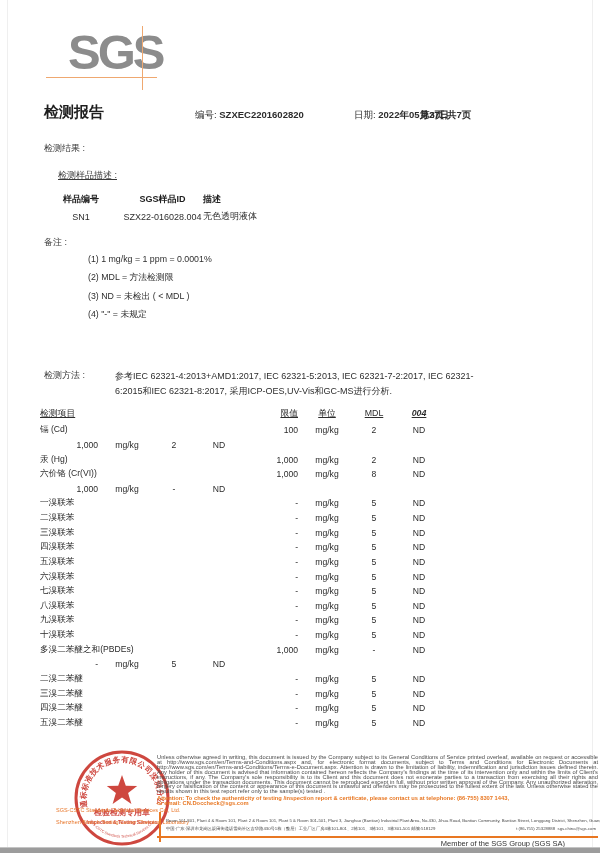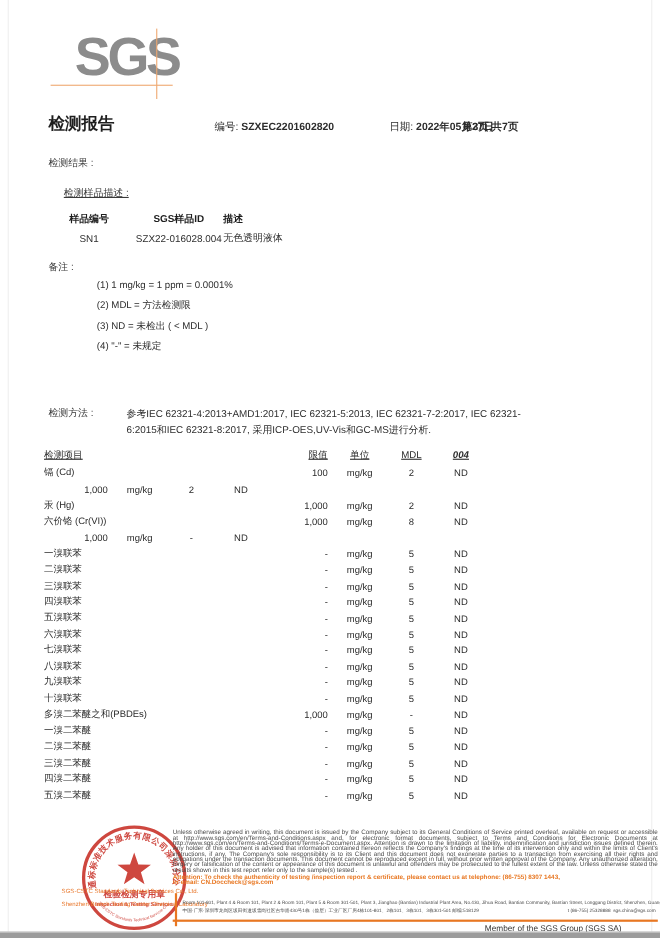--- a/index.html
+++ b/index.html
@@ -219,21 +219,20 @@
         <div class="rcell rc4">ND</div>
       </div>
       <div class="rrow">
         <div class="rcell rc0">多溴二苯醚之和(PBDEs)</div>
         <div class="rcell rc1">1,000</div>
         <div class="rcell rc2">mg/kg</div>
         <div class="rcell rc3">-</div>
         <div class="rcell rc4">ND</div>
       </div>
       <div class="rrow">
-        <div class="rcell rc0">一溴二苯醚</div>
         <div class="rcell rc1">-</div>
         <div class="rcell rc2">mg/kg</div>
         <div class="rcell rc3">5</div>
         <div class="rcell rc4">ND</div>
       </div>
       <div class="rrow">
         <div class="rcell rc0">二溴二苯醚</div>
         <div class="rcell rc1">-</div>
         <div class="rcell rc2">mg/kg</div>
         <div class="rcell rc3">5</div>

